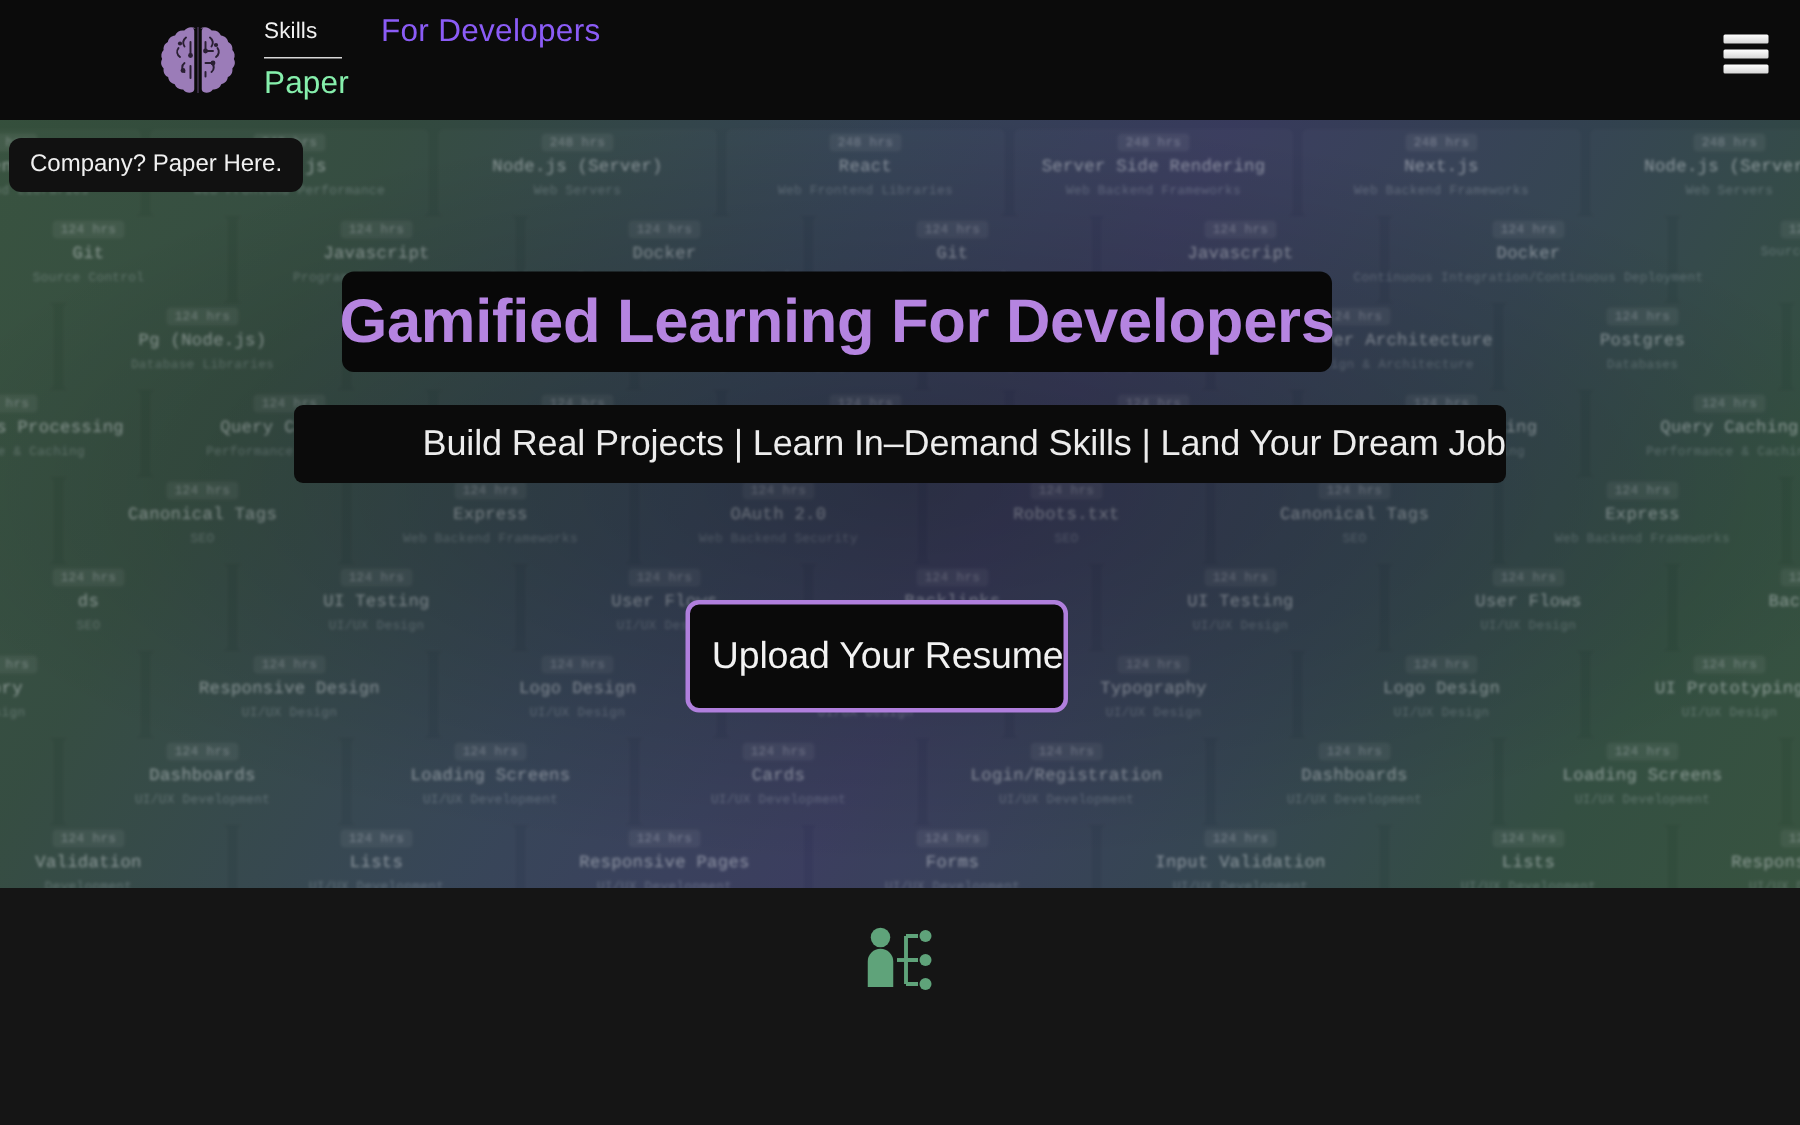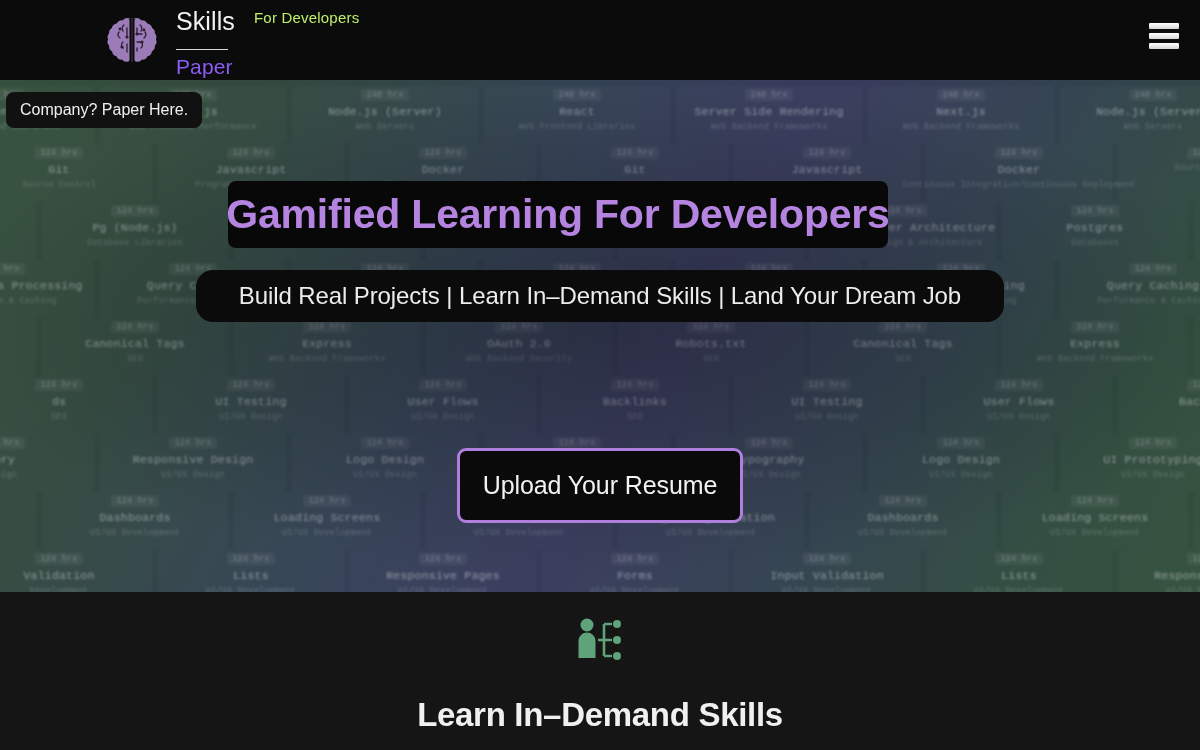--- a/index.html
+++ b/index.html
@@ -22,34 +22,34 @@
     position:absolute; left:104px; top:12px;
     width:56px; height:56px;
     display:flex; align-items:center; justify-content:center;
   }
   .brand-stack {
     position:absolute; left:174px; top:8px;
     width:56px;
     display:flex; flex-direction:column; align-items:center;
   }
   .brand-top {
-    font-size:25px; color:#f2f2f2; line-height:26px;
+    font-size:15px; color:#f2f2f2; line-height:26px;
     letter-spacing:.1px;
-    padding-bottom:15px;
+    padding-bottom:4px;
     border-bottom:1.5px solid #d8d8d8;
-    width:52px; text-align:center;
+    width:52px; 
   }
   .brand-bottom {
-    font-size:21px; color:#8b5cf6; line-height:26px;
+    font-size:21px; color:#86efac; line-height:26px;
     letter-spacing:.1px;
     margin-top:4px; text-align:center; width:52px;
   }
   .nav-link {
     position:absolute; left:254px; top:9px;
-    font-size:15px; color:#bef264; letter-spacing:.2px;
+    font-size:21px; color:#8b5cf6; letter-spacing:.2px;
     text-decoration:none;
   }
   .hamburger {
     position:absolute; right:21px; top:23px;
     width:30px; height:26px;
     display:flex; flex-direction:column; justify-content:space-between;
     cursor:pointer;
   }
   .hamburger span {
     display:block; width:30px; height:6px; border-radius:1px;
@@ -135,35 +135,35 @@
     background:#080808; border-radius:8px;
     display:flex; align-items:center; justify-content:center;
     z-index:30;
   }
   .hero-title {
     font-size:41px; color:#b584e0; letter-spacing:-.2px; white-space:nowrap;
   }
   .hero-sub-box {
     position:absolute; left:196px; top:190px;
     width:808px; height:52px;
-    background:#0b0b0b; border-radius:17px;
-    display:flex; align-items:center; justify-content:center;
+    background:#0b0b0b; border-radius:6px;
+    display:flex; align-items:center; justify-content:flex-end;
     z-index:30;
   }
   .hero-sub {
     font-size:24px; color:#ececec; letter-spacing:-.1px; white-space:nowrap;
   }
   .cta {
     position:absolute; left:457px; top:320px;
-    width:286px; height:75px;
+    width:255px; height:75px;
     background:#0a0a0a;
     border:3px solid #b07fdd;
     border-radius:9px;
-    display:flex; align-items:center; justify-content:center;
-    z-index:30; cursor:pointer;margin-top:48px;
+    display:flex; align-items:center; justify-content:flex-end;
+    z-index:30; cursor:pointer;
   }
   .cta-label { font-size:25px; color:#f2f2f2; letter-spacing:-.1px; }
 
   
   .section {
     position:absolute; top:592px; left:0; width:1200px; height:158px;
     background:#151515;
     display:flex; flex-direction:column; align-items:center;
     padding-top:24px;
   }
@@ -577,16 +577,15 @@
           <path d="M30 8v32"></path>
           <path d="M30 8h8M30 24h8M30 40h8"></path>
         </g>
         <g fill="#5fa37a">
           <circle cx="43" cy="8" r="4"></circle>
           <circle cx="43" cy="24" r="4"></circle>
           <circle cx="43" cy="40" r="4"></circle>
         </g>
       </svg>
     </div>
-    <h2 class="section-title">Learn In–Demand Skills</h2>
   </div>
 
 </div>
 
 </body></html>

